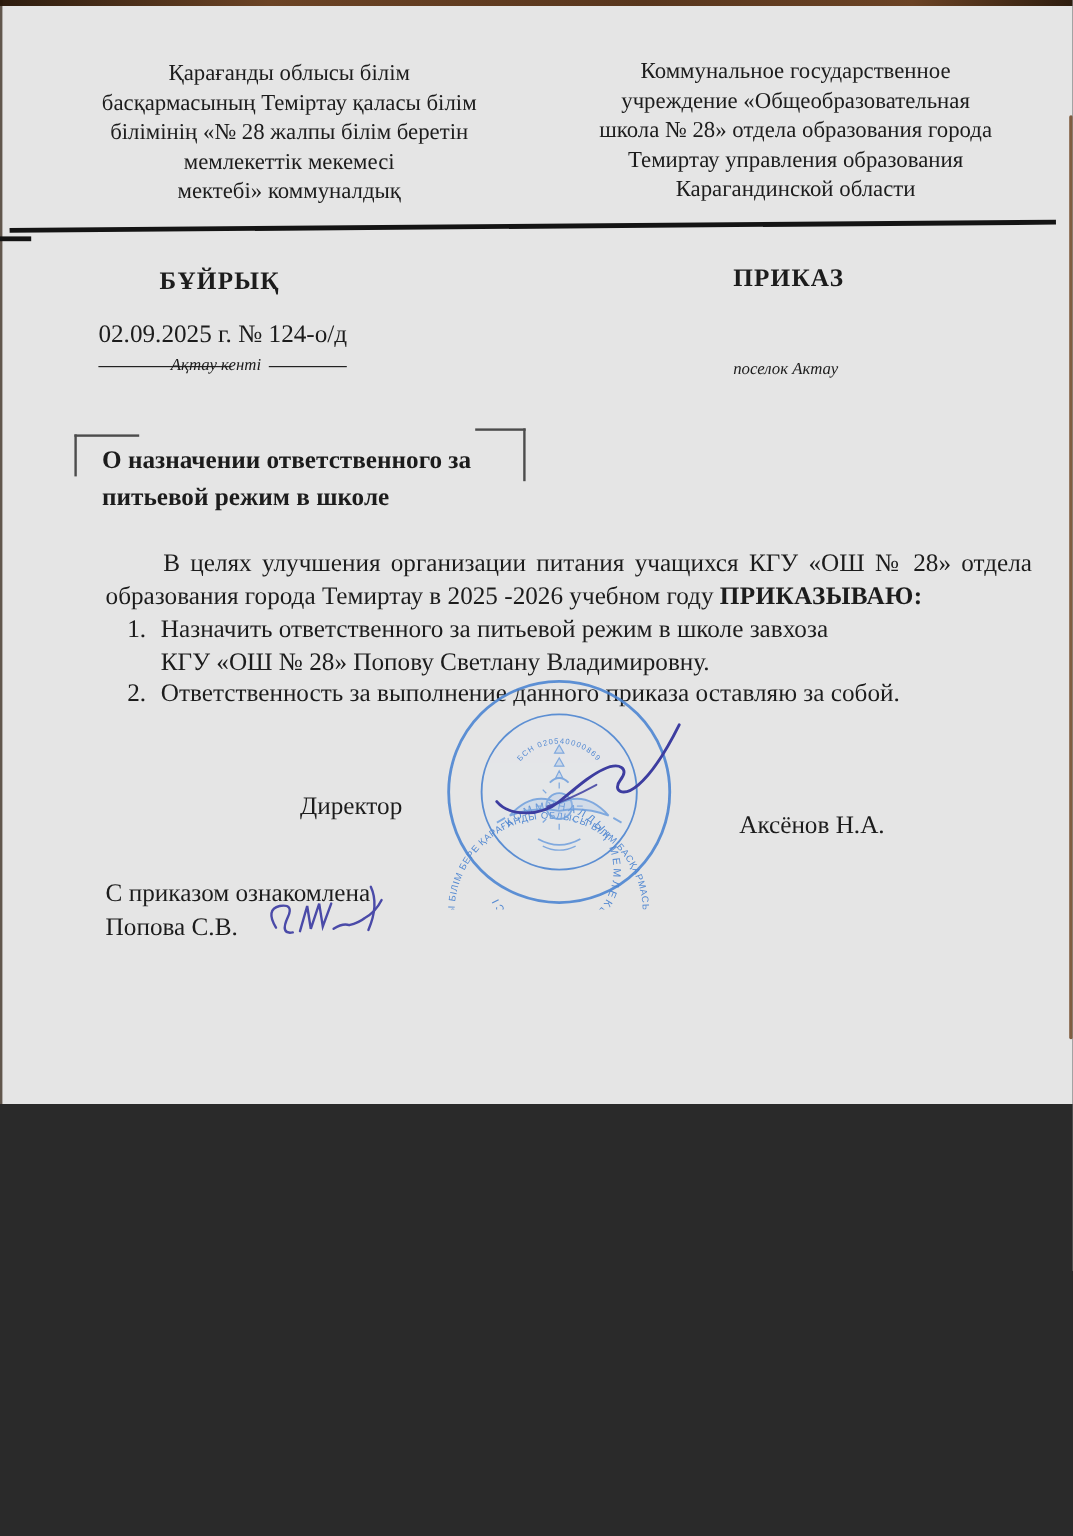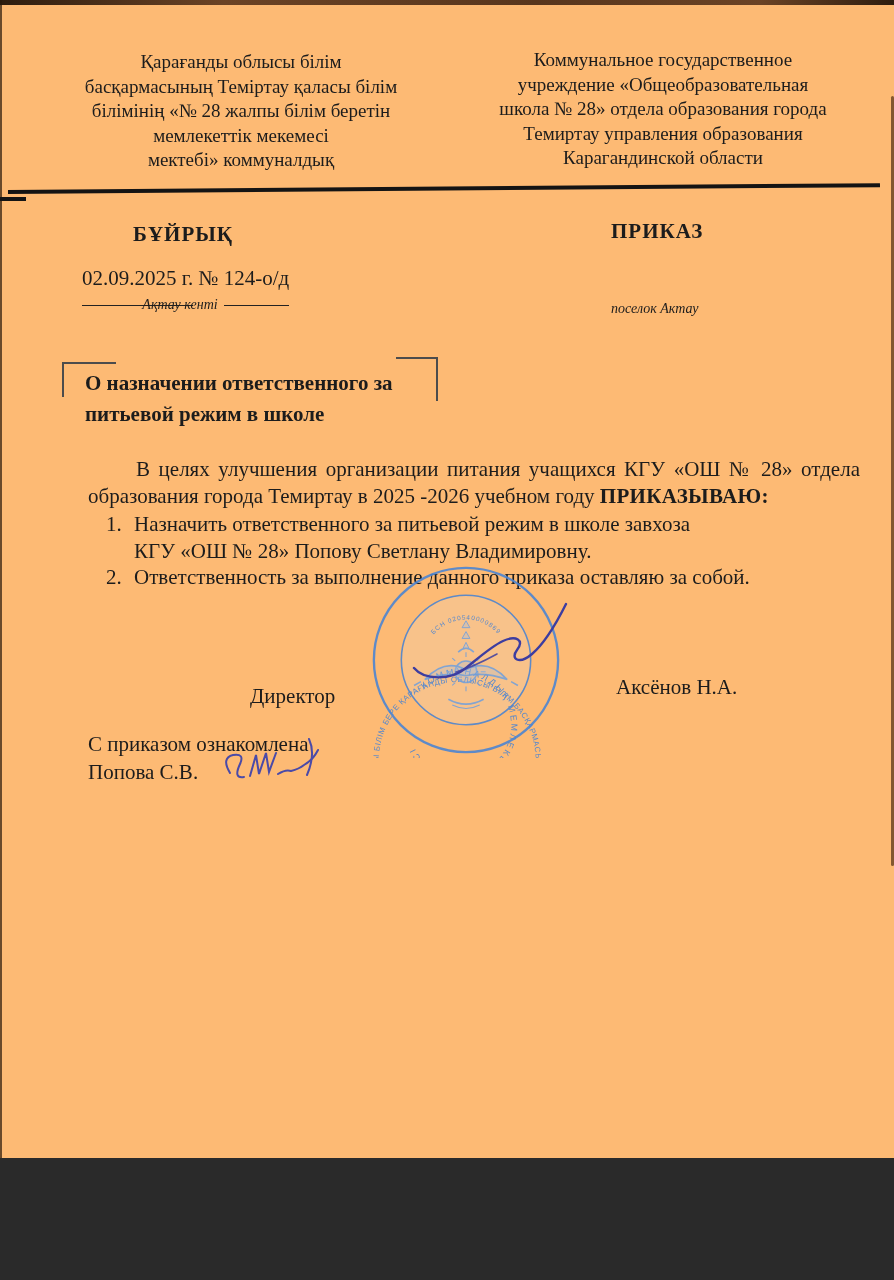--- a/index.html
+++ b/index.html
@@ -1,20 +1,20 @@
 <!DOCTYPE html>
 <html lang="ru"><head>
 <meta charset="utf-8">
 <style>
   html,body{margin:0;padding:0;background:#2a2a2a;}
   .page{
     position:relative;
-    width:894px;height:1158px;
+    width:894px;height:920px;
     margin:0 auto;
-    background:#fdba74;
+    background:#e5e5e5;
     font-family:"Liberation Serif","DejaVu Serif",serif;
     color:#1c1c1c;
     overflow:hidden;
   }
   
   .edge-top{position:absolute;top:0;left:0;right:0;height:5px;
     background:linear-gradient(90deg,#2e1d0f,#6b4325 25%,#58361d 60%,#6b4325 85%,#2e1d0f);}
   .edge-left{position:absolute;top:0;bottom:0;left:0;width:2px;background:rgba(42,26,12,.7);}
   .edge-right{position:absolute;top:96px;right:0;width:3px;height:770px;background:#6e4524;opacity:.85;border-radius:2px;}
 
@@ -44,21 +44,21 @@
 
   .body-text{position:absolute;left:88px;top:456px;width:772px;font-size:21px;line-height:26.5px;}
   .p-line1{text-align:justify;text-align-last:justify;text-indent:48px;}
   .p-line2{white-space:pre-wrap;}
   .p-line2 b{letter-spacing:.3px;}
 
   .olist{margin:2px 0 0 0;}
   .oitem{position:relative;padding-left:46px;}
   .oitem .num{position:absolute;left:18px;}
 
-  .sig-row-label{position:absolute;left:250px;top:684px;font-size:21px;}
+  .sig-row-label{position:absolute;left:250px;top:659px;font-size:21px;}
   .sig-row-name{position:absolute;left:616px;top:655px;font-size:21px;margin-top:20px;}
 
   .stamp-wrap{position:absolute;left:368px;top:562px;width:196px;height:196px;}
   .sig1-wrap{position:absolute;left:398px;top:584px;width:185px;height:110px;}
 
   .ack-line1{position:absolute;left:88px;top:732px;font-size:21px;}
   .ack-line2{position:absolute;left:88px;top:760px;font-size:21px;}
   .sig2-wrap{position:absolute;left:212px;top:731px;width:118px;height:60px;}
 
   svg{display:block;}

